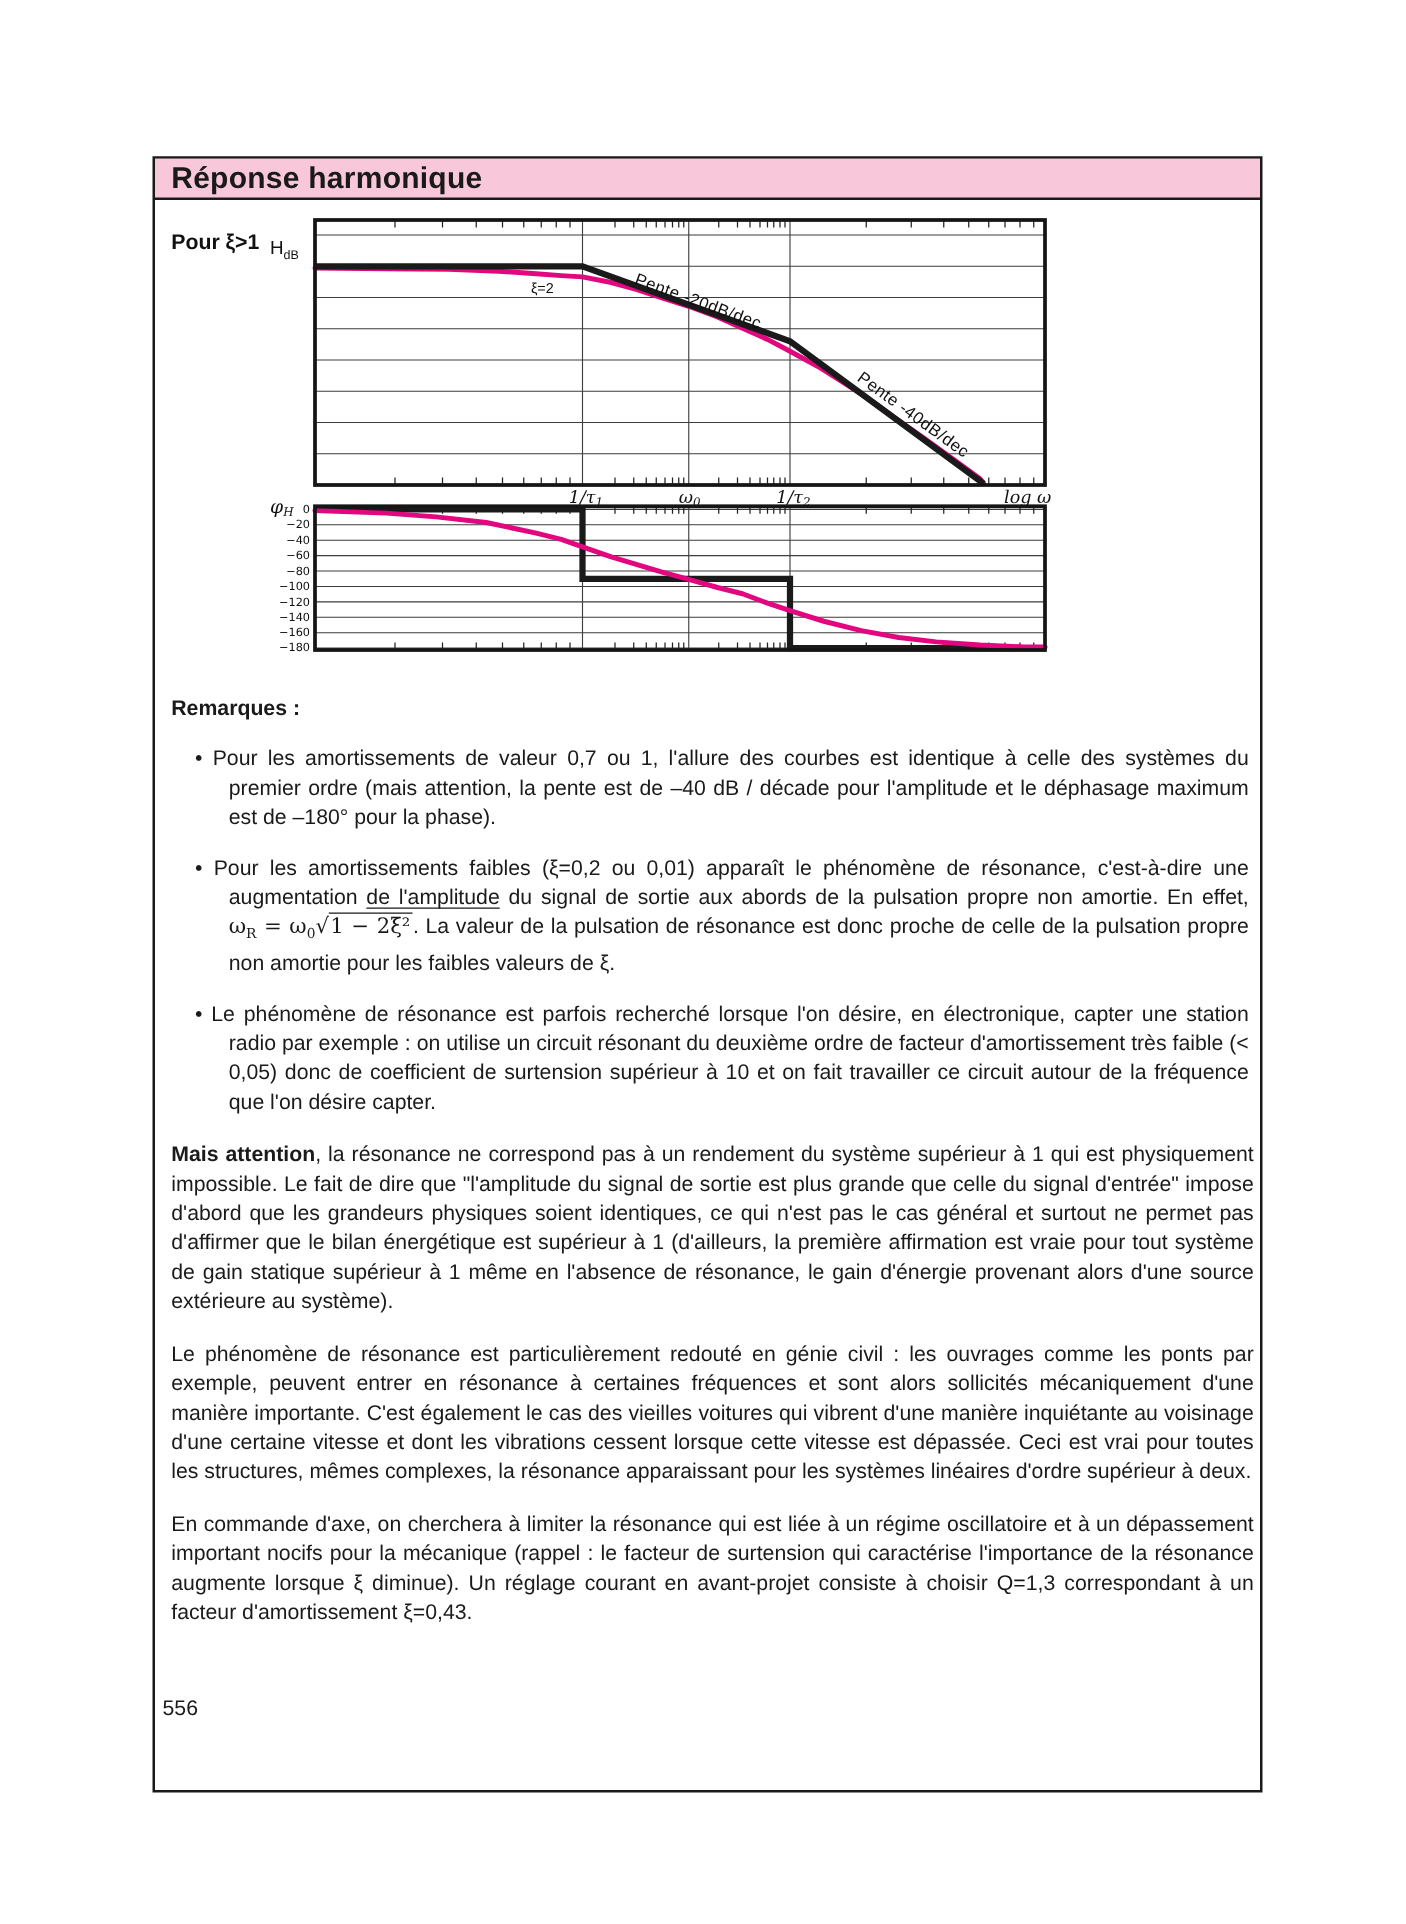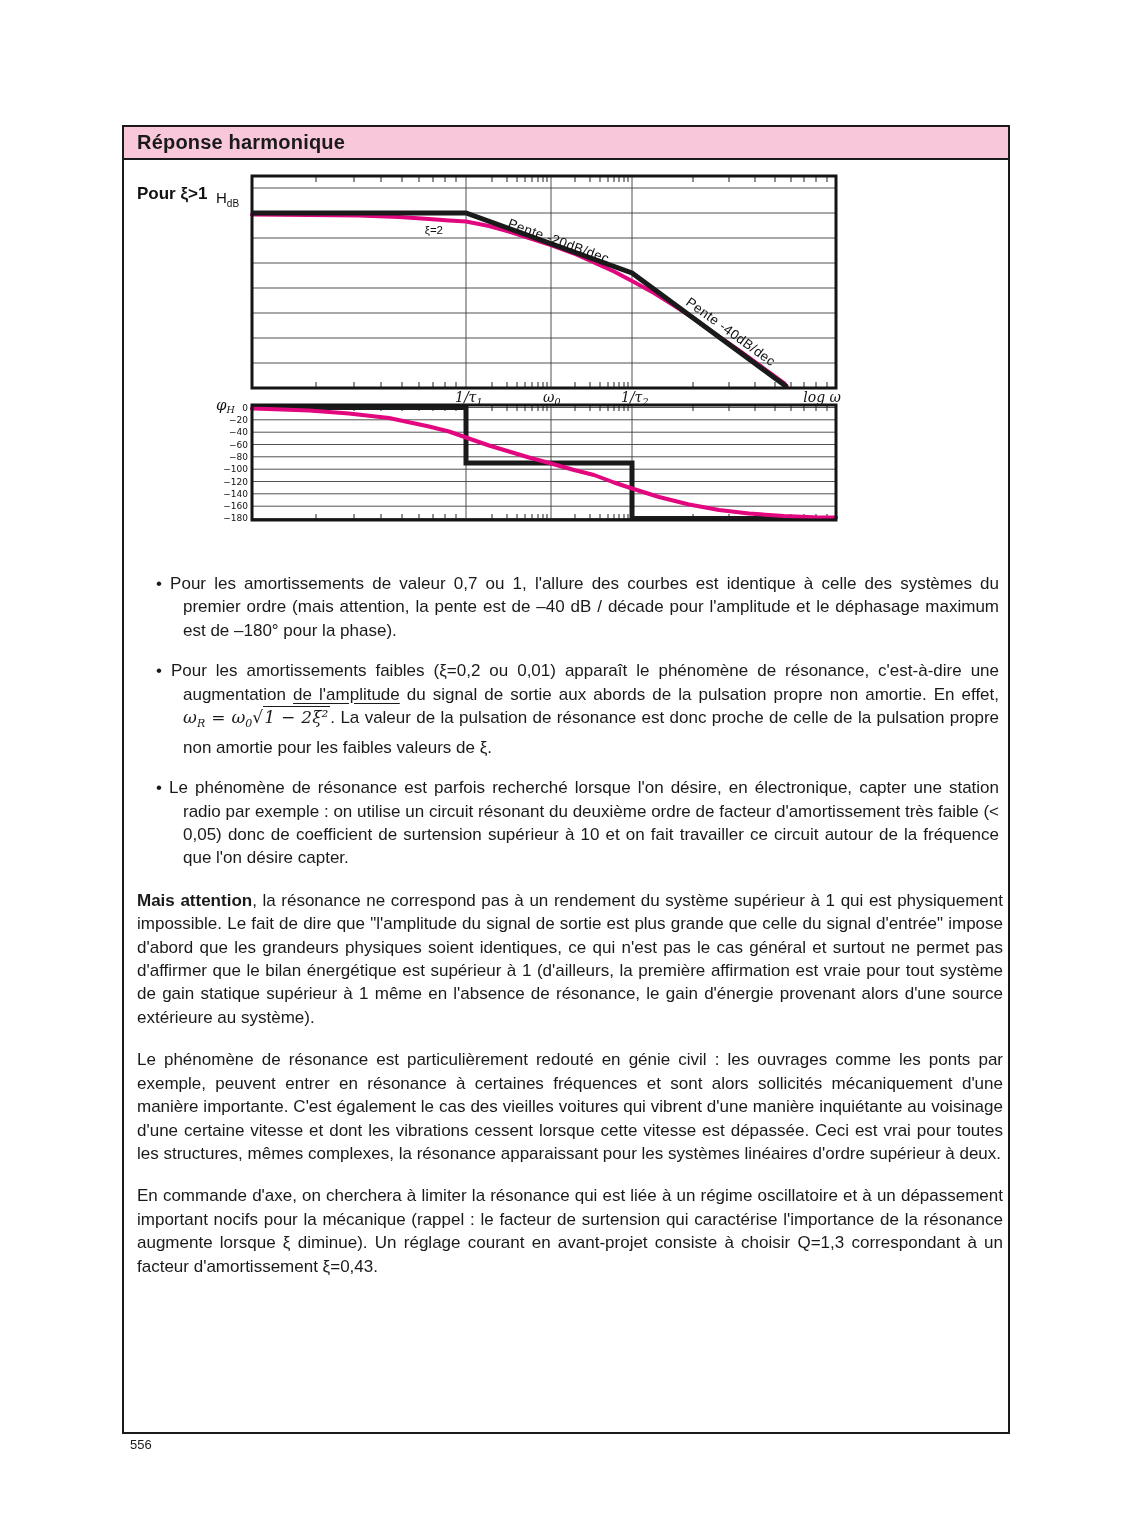--- a/index.html
+++ b/index.html
@@ -8,45 +8,45 @@
     font-family:"Liberation Sans", sans-serif;color:#1a1a1a;
   }
   .box{
     position:absolute;left:122px;top:125px;width:884px;height:1305px;
     border:2.5px solid #1a1a1a;background:#fff;
   }
   .band{
     height:31px;background:#f8c8da;border-bottom:2.5px solid #1a1a1a;
     display:flex;align-items:center;padding-left:13px;
   }
-  .band .title{font-weight:bold;font-size:20px;letter-spacing:.2px;}
+  .band .title{font-weight:bold;font-size:24px;letter-spacing:.2px;}
   .fig{position:absolute;left:5px;top:36px;}
   svg text{fill:#111;}
   .axlab{font-family:"DejaVu Serif", serif;font-style:italic;font-size:14px;}
   .sub{font-size:9.5px;}
   .hlab{font-family:"Liberation Sans", sans-serif;font-size:15px;}
   .hlab .sub{font-size:10px;}
   .philab{font-family:"DejaVu Serif", serif;font-style:italic;font-size:15px;}
   .ticklab{font-family:"DejaVu Sans", sans-serif;font-size:9px;}
   .pourlab{font-family:"Liberation Sans", sans-serif;font-weight:bold;font-size:17px;}
   .pente{font-family:"Liberation Sans", sans-serif;font-size:13.5px;letter-spacing:.4px;}
   .xilab{font-family:"Liberation Sans", sans-serif;font-size:11.5px;}
   .textcol{
     position:absolute;left:13px;top:428px;width:866px;
     font-size:17px;line-height:23.4px;text-align:justify;
   }
   .rhead{font-weight:bold;}
   .bullet{margin:17px 4px;padding-left:42px;text-indent:-27px;}
   .para{margin:19px 0;}
   .lead{font-weight:bold;}
   .ul{text-decoration:underline;text-underline-offset:3px;}
-  .math{font-family:"DejaVu Serif", serif;font-style:italic;white-space:nowrap;}
+  .math{font-family:"DejaVu Serif", serif;white-space:nowrap;}
   .math sub{font-size:11px;}
   .sqrt .rad{border-top:1.4px solid #1a1a1a;padding:0 2px 0 1px;}
-  .pagenum{position:absolute;left:130px;top:1437px;font-size:13px;}
+  .pagenum{position:absolute;left:130px;top:1357px;font-size:17px;}
 </style>
 </head>
 <body>
 
 <div class="box">
 
   <div class="band">
     <span class="title">Réponse harmonique</span>
   </div>
 
@@ -99,20 +99,21 @@
         <text class="ticklab" x="119" y="309.2">−100</text>
         <text class="ticklab" x="119" y="321.5">−120</text>
         <text class="ticklab" x="119" y="333.8">−140</text>
         <text class="ticklab" x="119" y="346.2">−160</text>
         <text class="ticklab" x="119" y="358">−180</text>
       </g>
     </g>
   </svg>
 
   <div class="textcol">
+    <div class="rhead">Remarques :</div>
 
     <div class="bullet"><span>•</span> <span>Pour les amortissements de valeur 0,7 ou 1, l'allure des courbes est identique à celle des systèmes du premier ordre (mais attention, la pente est de –40 dB / décade pour l'amplitude et le déphasage maximum est de –180° pour la phase).</span></div>
 
 
     <div class="bullet"><span>•</span> <span>Pour les amortissements faibles (ξ=0,2 ou 0,01) apparaît le phénomène de résonance, c'est-à-dire une augmentation </span><span class="ul">de l'amplitude</span><span> du signal de sortie aux abords de la pulsation propre non amortie. En effet, </span><span class="math"><span>ω</span><sub>R</sub><span> = </span><span>ω</span><sub>0</sub><span class="sqrt"><span>√</span><span class="rad">1 − 2ξ²</span></span></span><span>. La valeur de la pulsation de résonance est donc proche de celle de la pulsation propre non amortie pour les faibles valeurs de ξ.</span></div>
 
     <div class="bullet"><span>•</span> <span>Le phénomène de résonance est parfois recherché lorsque l'on désire, en électronique, capter une station radio par exemple : on utilise un circuit résonant du deuxième ordre de facteur d'amortissement très faible (&lt; 0,05) donc de coefficient de surtension supérieur à 10 et on fait travailler ce circuit autour de la fréquence que l'on désire capter.</span></div>
 
     <div class="para"><span class="lead">Mais attention</span><span>, la résonance ne correspond pas à un rendement du système supérieur à 1 qui est physiquement impossible. Le fait de dire que "l'amplitude du signal de sortie est plus grande que celle du signal d'entrée" impose d'abord que les grandeurs physiques soient identiques, ce qui n'est pas le cas général et surtout ne permet pas d'affirmer que le bilan énergétique est supérieur à 1 (d'ailleurs, la première affirmation est vraie pour tout système de gain statique supérieur à 1 même en l'absence de résonance, le gain d'énergie provenant alors d'une source extérieure au système).</span></div>
 

